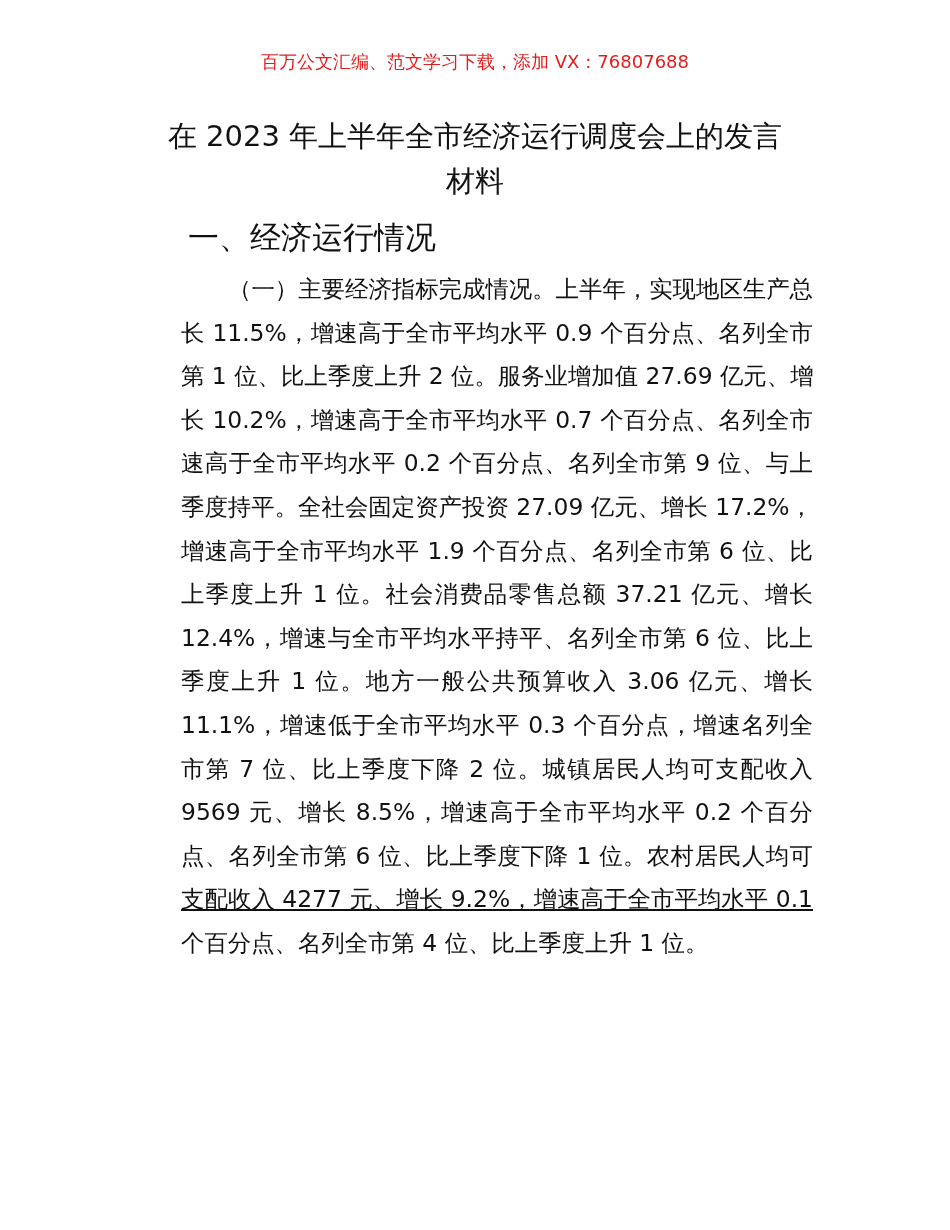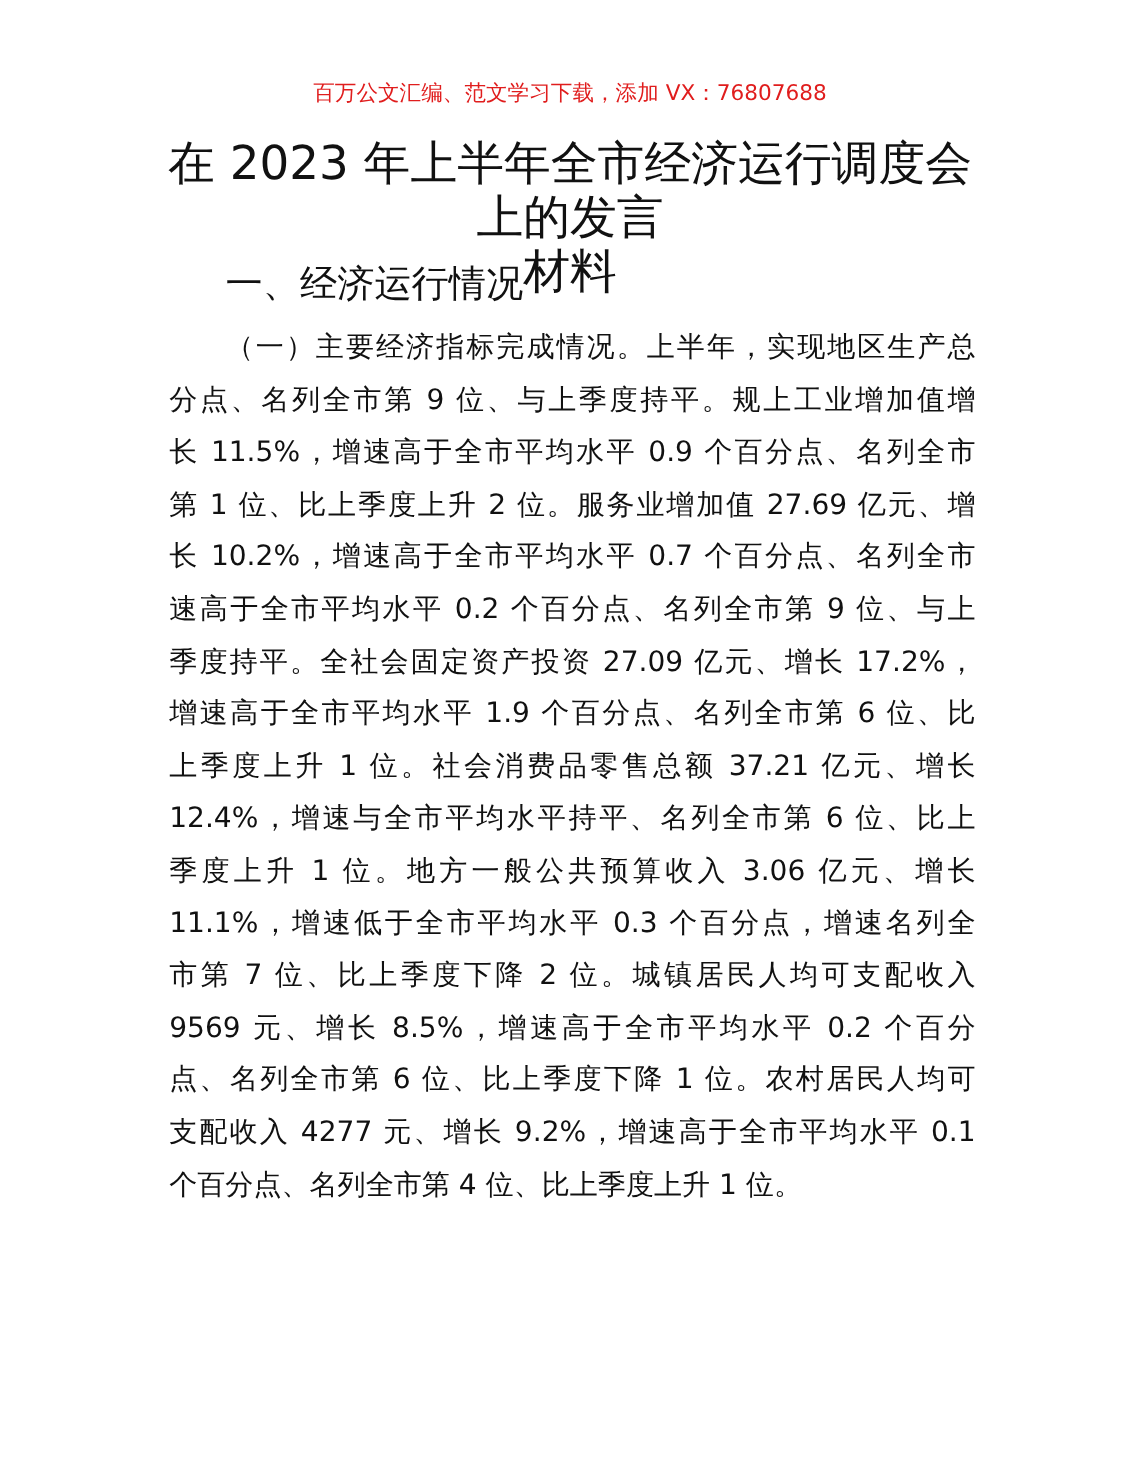--- a/index.html
+++ b/index.html
@@ -18,36 +18,36 @@
     .page {
       position: absolute;
       left: 0;
       top: 0;
       width: 950px;
       height: 1230px;
       background: #ffffff;
     }
     .watermark {
       position: absolute;
-      top: 64px;
+      top: 48px;
       left: 0;
       width: 950px;
       text-align: center;
       font-size: 18px;
       line-height: 28px;
       color: #e01d1d;
       letter-spacing: 0px;
     }
     .title {
       position: absolute;
       top: 114px;
       left: 138px;
       width: 674px;
       text-align: center;
-      font-size: 39px;
+      font-size: 29px;
       line-height: 45px;
       color: #111111;
     }
     .body-text {
       position: absolute;
       left: 141px;
       width: 672px;
       font-size: 23.4px;
       line-height: 43.6px;
       color: #111111;
@@ -63,20 +63,21 @@
       color: #111111;
     }
     .para {
       top: 268px;
       text-indent: 47px;
     }
     .line {
       display: block;
       white-space: nowrap;
       text-align-last: justify;
+      margin-left: 40px;
     }
     .line.last {
       text-align-last: left;
     }
   </style>
 </head>
 <body>
 
 <div class="page">
 
@@ -84,31 +85,30 @@
 
   <div class="title">
     <div>在 2023 年上半年全市经济运行调度会上的发言</div>
     <div>材料</div>
   </div>
 
   <div class="heading1">一、经济运行情况</div>
 
   <div class="body-text para">
     <span class="line" style="text-indent:47px;">（一）主要经济指标完成情况。上半年，实现地区生产总</span>
-    <span class="line" style="text-indent:0;">分点、名列全市第 9 位、与上季度持平。规上工业增加值增</span>
     <span class="line" style="text-indent:0;">长 11.5%，增速高于全市平均水平 0.9 个百分点、名列全市</span>
     <span class="line" style="text-indent:0;">第 1 位、比上季度上升 2 位。服务业增加值 27.69 亿元、增</span>
     <span class="line" style="text-indent:0;">长 10.2%，增速高于全市平均水平 0.7 个百分点、名列全市</span>
     <span class="line" style="text-indent:0;">速高于全市平均水平 0.2 个百分点、名列全市第 9 位、与上</span>
     <span class="line" style="text-indent:0;">季度持平。全社会固定资产投资 27.09 亿元、增长 17.2%，</span>
     <span class="line" style="text-indent:0;">增速高于全市平均水平 1.9 个百分点、名列全市第 6 位、比</span>
     <span class="line" style="text-indent:0;">上季度上升 1 位。社会消费品零售总额 37.21 亿元、增长</span>
     <span class="line" style="text-indent:0;">12.4%，增速与全市平均水平持平、名列全市第 6 位、比上</span>
     <span class="line" style="text-indent:0;">季度上升 1 位。地方一般公共预算收入 3.06 亿元、增长</span>
     <span class="line" style="text-indent:0;">11.1%，增速低于全市平均水平 0.3 个百分点，增速名列全</span>
     <span class="line" style="text-indent:0;">市第 7 位、比上季度下降 2 位。城镇居民人均可支配收入</span>
     <span class="line" style="text-indent:0;">9569 元、增长 8.5%，增速高于全市平均水平 0.2 个百分</span>
     <span class="line" style="text-indent:0;">点、名列全市第 6 位、比上季度下降 1 位。农村居民人均可</span>
-    <span class="line" style="text-indent:0;">支配收入 4277 元、增长 9.2%，增速高于全市平均水平 0.1</span>
+    <span class="line" style="text-indent:0;text-decoration:underline;">支配收入 4277 元、增长 9.2%，增速高于全市平均水平 0.1</span>
     <span class="line last" style="text-indent:0;">个百分点、名列全市第 4 位、比上季度上升 1 位。</span>
   </div>
 
 </div>
 
 </body></html>

